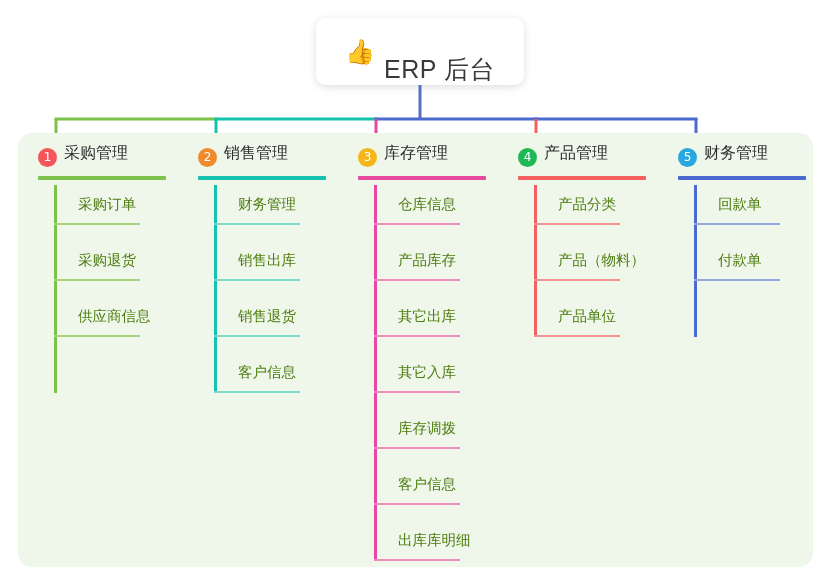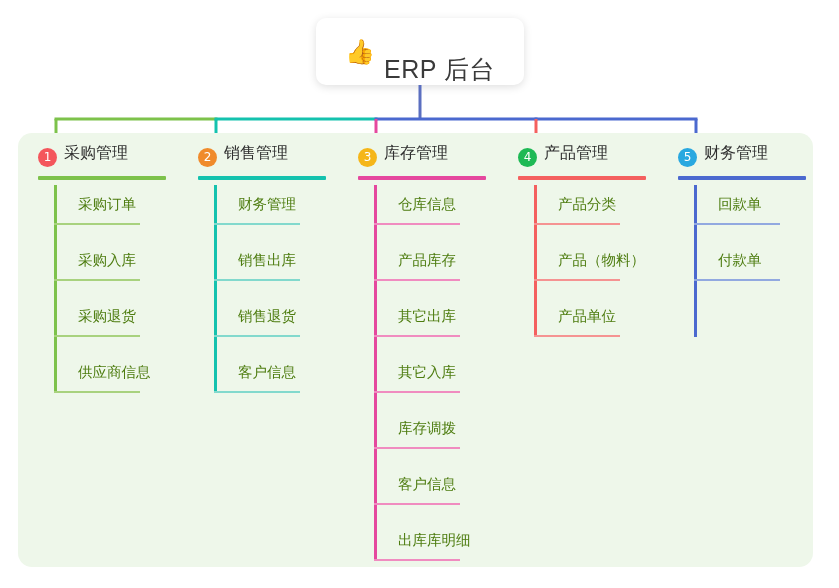--- a/index.html
+++ b/index.html
@@ -78,24 +78,20 @@
         <span class="htext">采购管理</span>
         <div class="head-rule" style="background: rgb(125, 194, 75);"></div>
       </div>
       <div class="leaves">
         <div class="stem" style="background: rgb(125, 194, 75); height: 208px;"></div>
         <div class="leaf">
           <span class="ltext">采购订单</span>
           <div class="lrule" style="background: rgb(168, 210, 126);"></div>
         </div>
         <div class="leaf">
-          <span class="ltext">采购入库</span>
-          <div class="lrule" style="background: rgb(168, 210, 126);"></div>
-        </div>
-        <div class="leaf">
           <span class="ltext">采购退货</span>
           <div class="lrule" style="background: rgb(168, 210, 126);"></div>
         </div>
         <div class="leaf">
           <span class="ltext">供应商信息</span>
           <div class="lrule" style="background: rgb(168, 210, 126);"></div>
         </div>
       </div>
     </div>
     <div class="column" style="left: 180px; top: 10px;">

